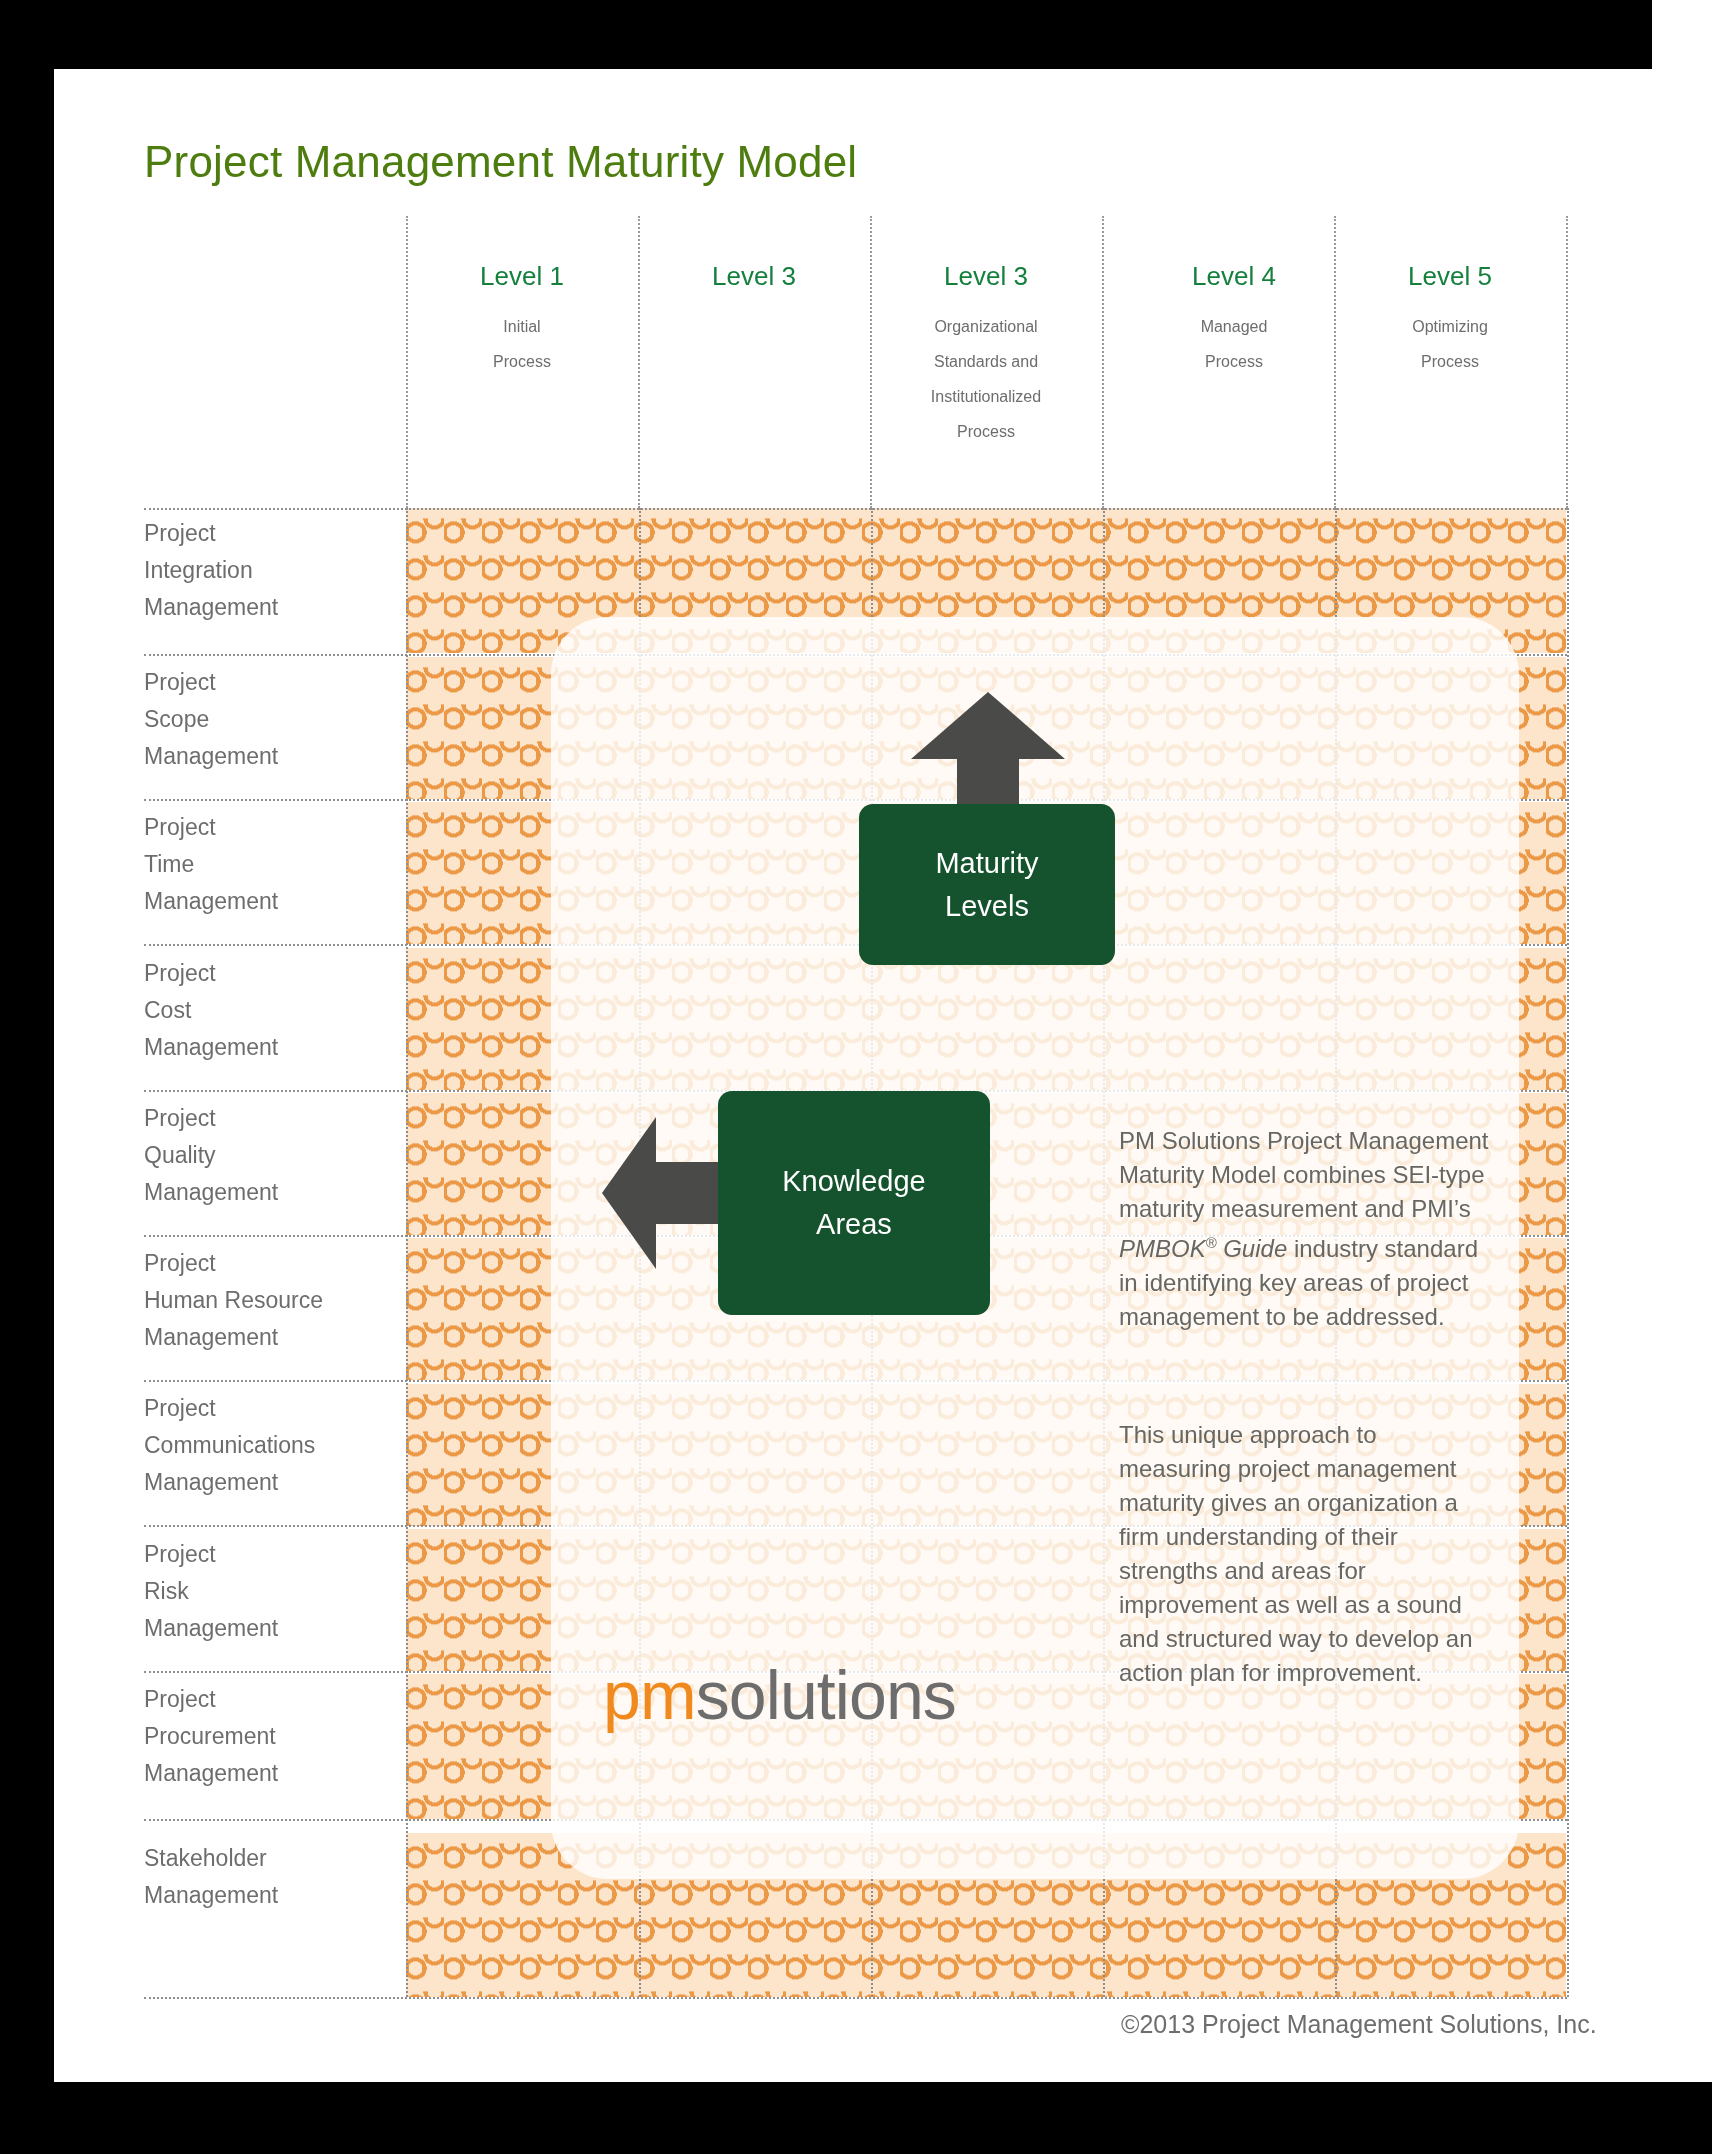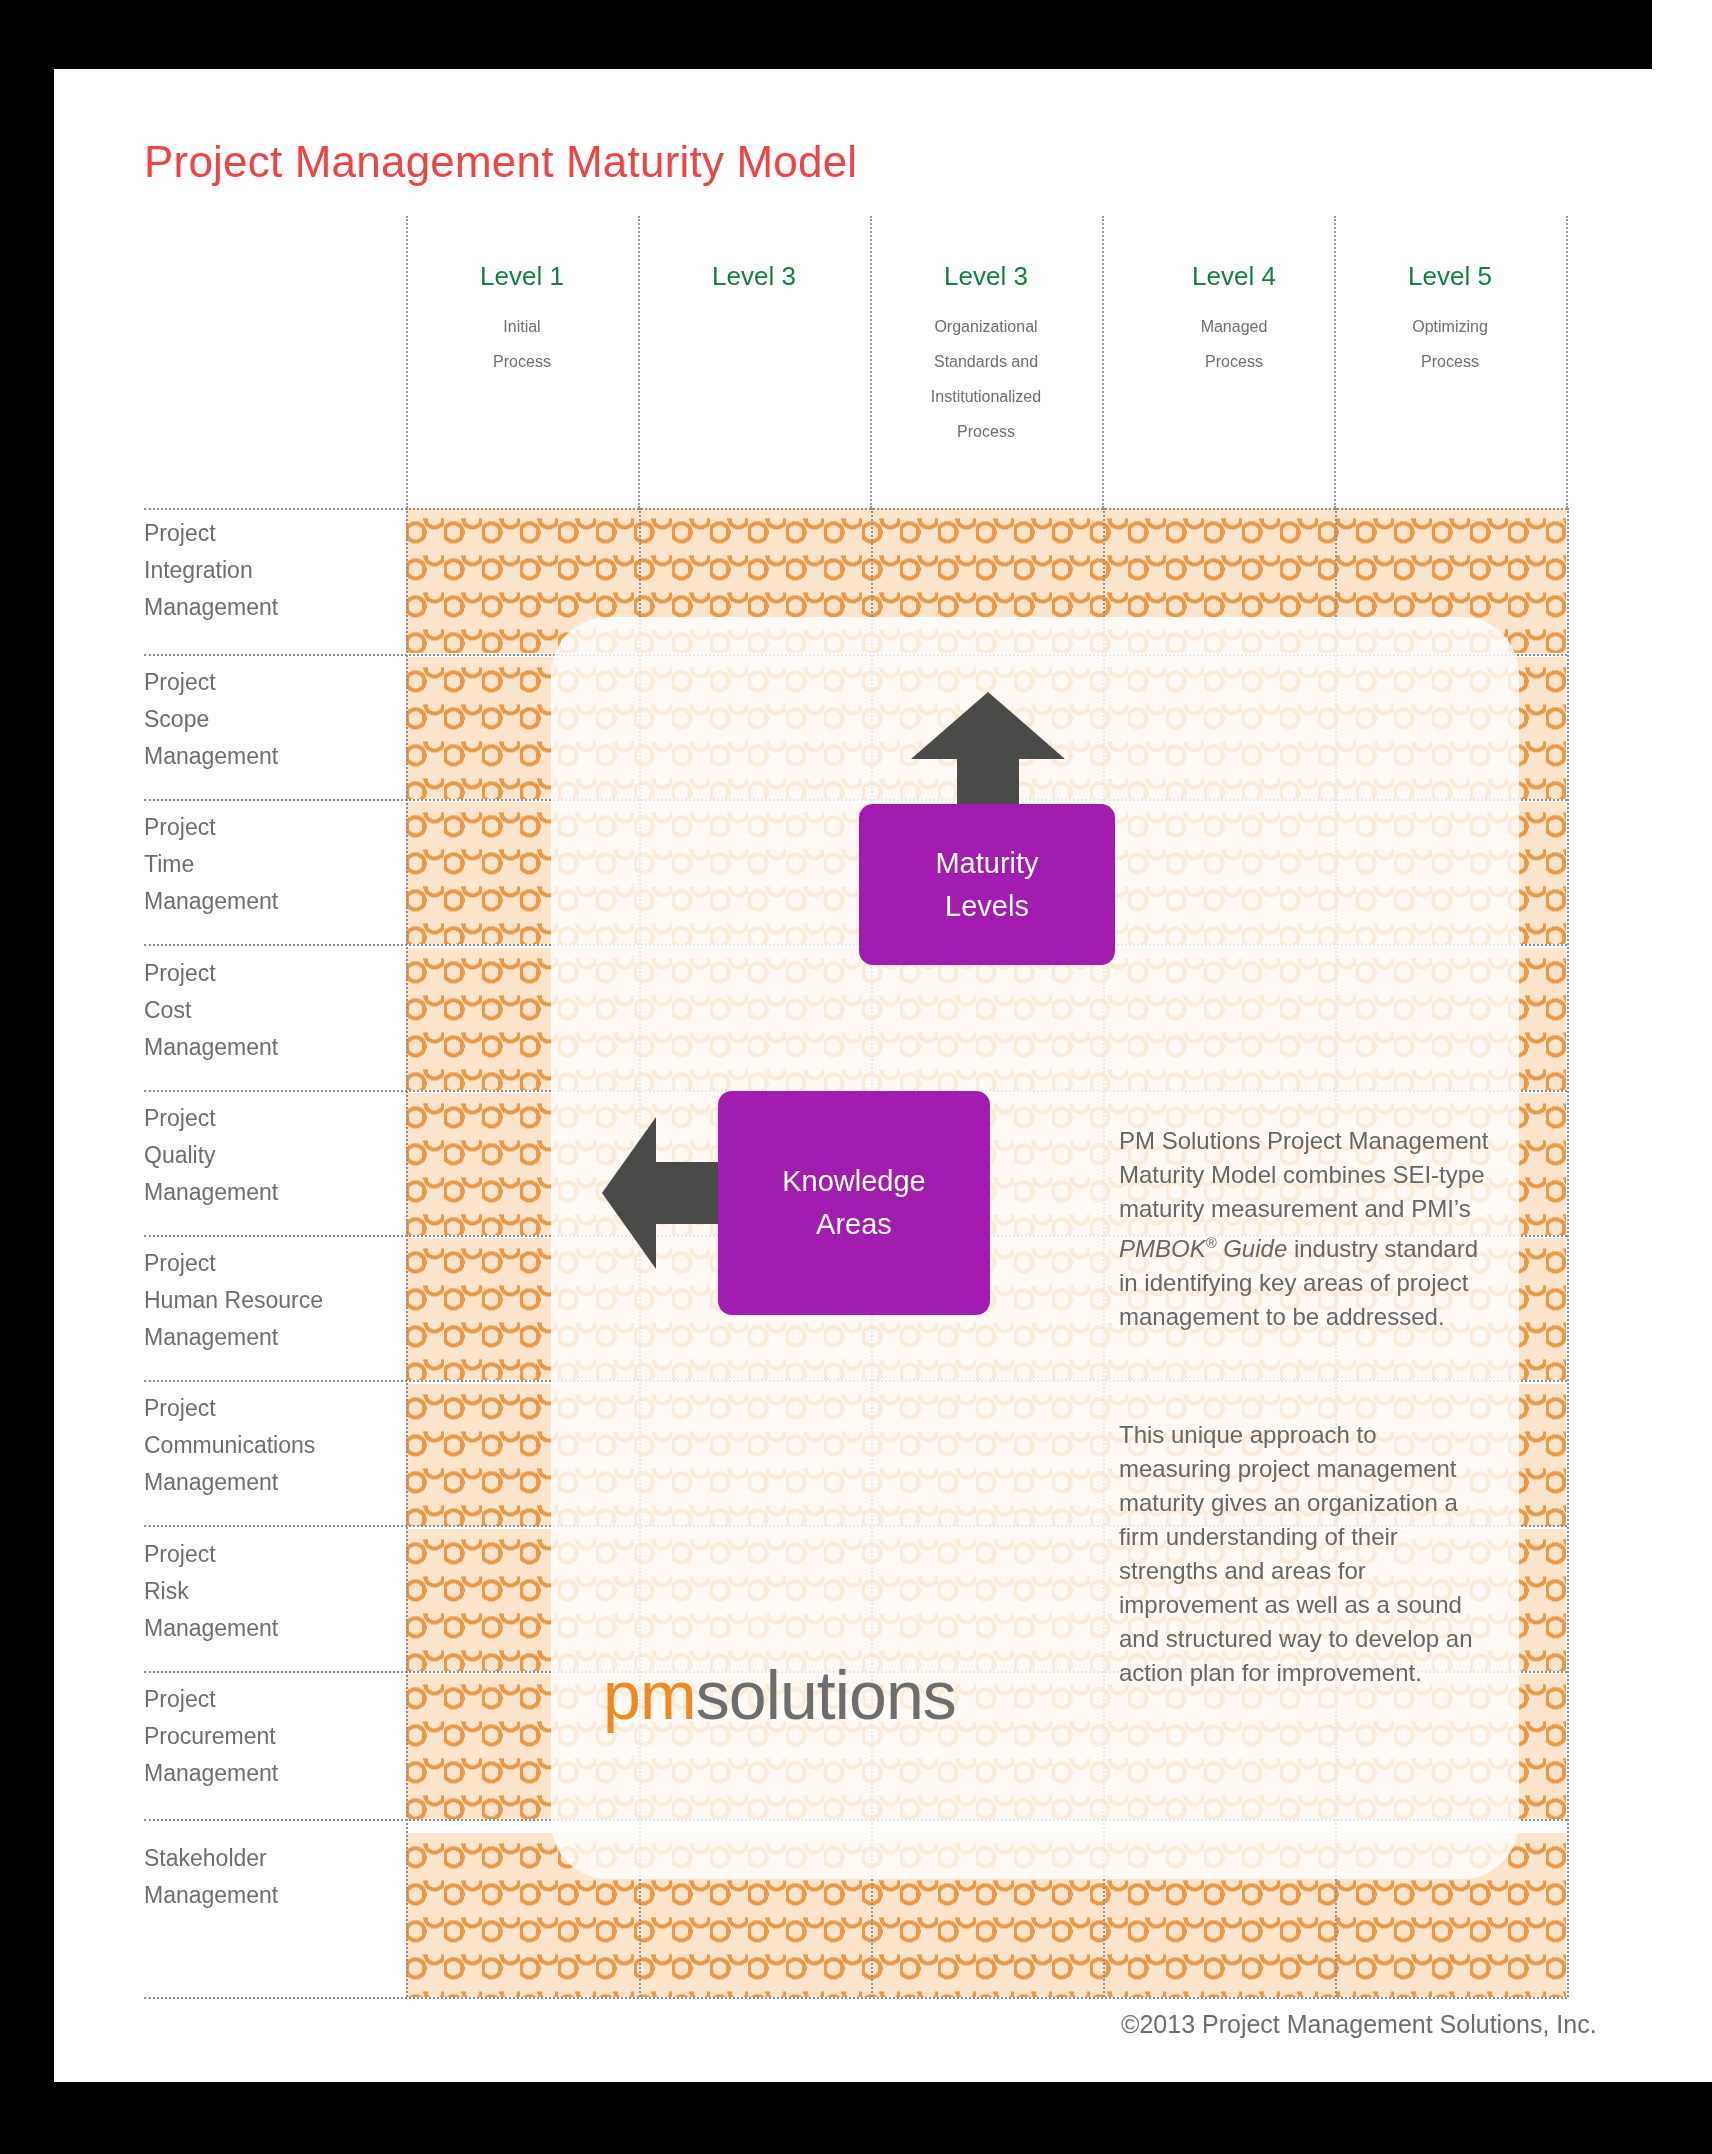--- a/index.html
+++ b/index.html
@@ -4,21 +4,21 @@
 <style>
   html,body{margin:0;padding:0;background:#000;}
   body{width:1712px;height:2155px;position:relative;overflow:hidden;
        font-family:"Liberation Sans","DejaVu Sans",sans-serif;}
 
   
   #page{position:absolute;left:54px;top:69px;width:1598px;height:2013px;background:#fff;}
   #page-notch{position:absolute;left:1652px;top:0px;width:61px;height:2082px;background:#fff;}
 
   
-  #title{position:absolute;left:144px;top:137px;font-size:44px;color:#ef4444;
+  #title{position:absolute;left:144px;top:137px;font-size:44px;color:#4d7c0f;
          letter-spacing:0.2px;white-space:nowrap;}
 
   
   #hdr{position:absolute;left:406px;top:216px;width:1160px;height:292px;}
   .hcell{position:absolute;top:0;width:233px;text-align:center;}
   .hlvl{font-size:26px;color:#15803d;margin-top:45px;}
   .hdesc{font-size:16px;color:#6d6d6d;line-height:35px;margin-top:17.3px;}
 
   
   .hv{position:absolute;top:0;height:292px;width:0;border-left:2.6px dotted #9a9a9a;}
@@ -34,21 +34,21 @@
        radial-gradient(circle at 28.5px 0px,  transparent 7px, #eb9540 7px, #eb9540 11.2px, transparent 11.2px);
      background-size:38px 37px;
      background-position:0 10.4px, 0 10.4px;
      opacity:.95;}
 
   
   #overlay{position:absolute;left:551px;top:617px;width:968px;height:1262px;
            background:rgba(255,255,255,.80);border-radius:57px;}
 
   
-  .callout{position:absolute;background:#a21caf;color:#fff;border-radius:14px;
+  .callout{position:absolute;background:#14532d;color:#fff;border-radius:14px;
            display:flex;align-items:center;justify-content:center;text-align:center;
            font-size:29px;line-height:43px;}
 
   #c-maturity{left:859px;top:804px;width:256px;height:161px;}
   #arrow-up{position:absolute;left:911px;top:692px;width:0;height:0;}
   #arrow-up .stem{position:absolute;left:46px;top:52px;width:62px;height:69px;background:#4a4a48;}
   #arrow-up .head{position:absolute;left:0;top:0;width:0;height:0;
                   border-left:77px solid transparent;border-right:77px solid transparent;
                   border-bottom:67px solid #4a4a48;}
 

